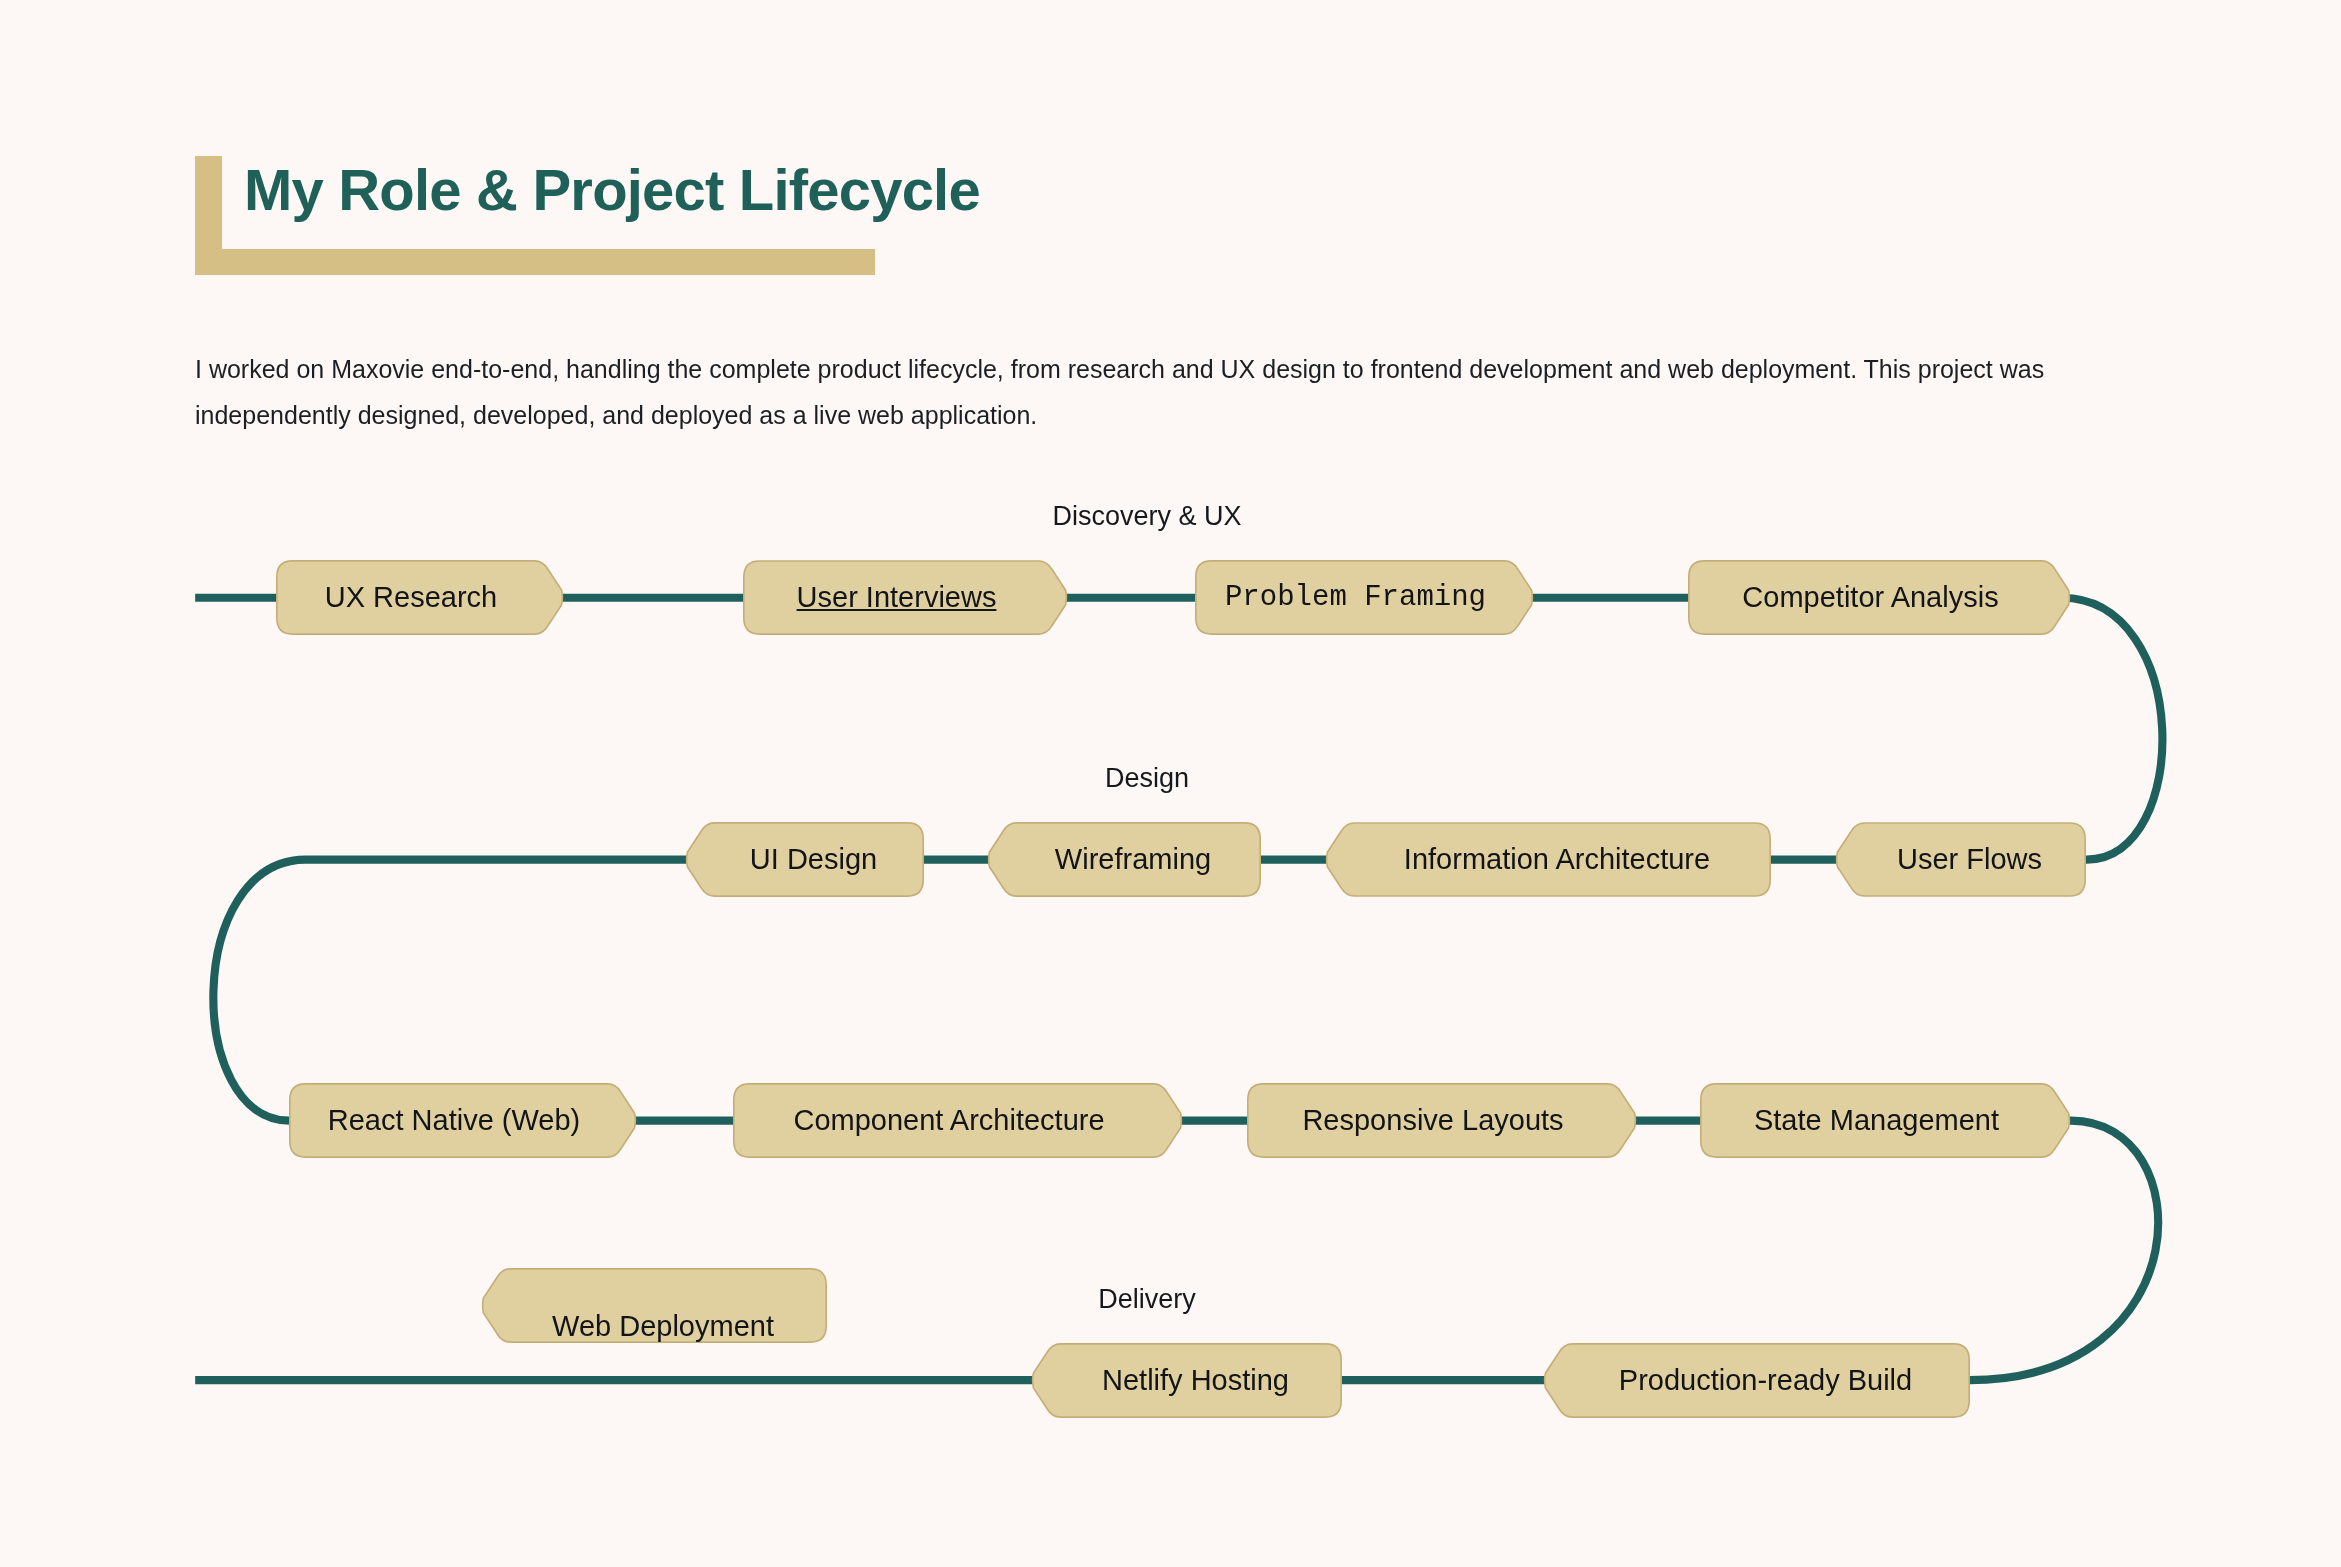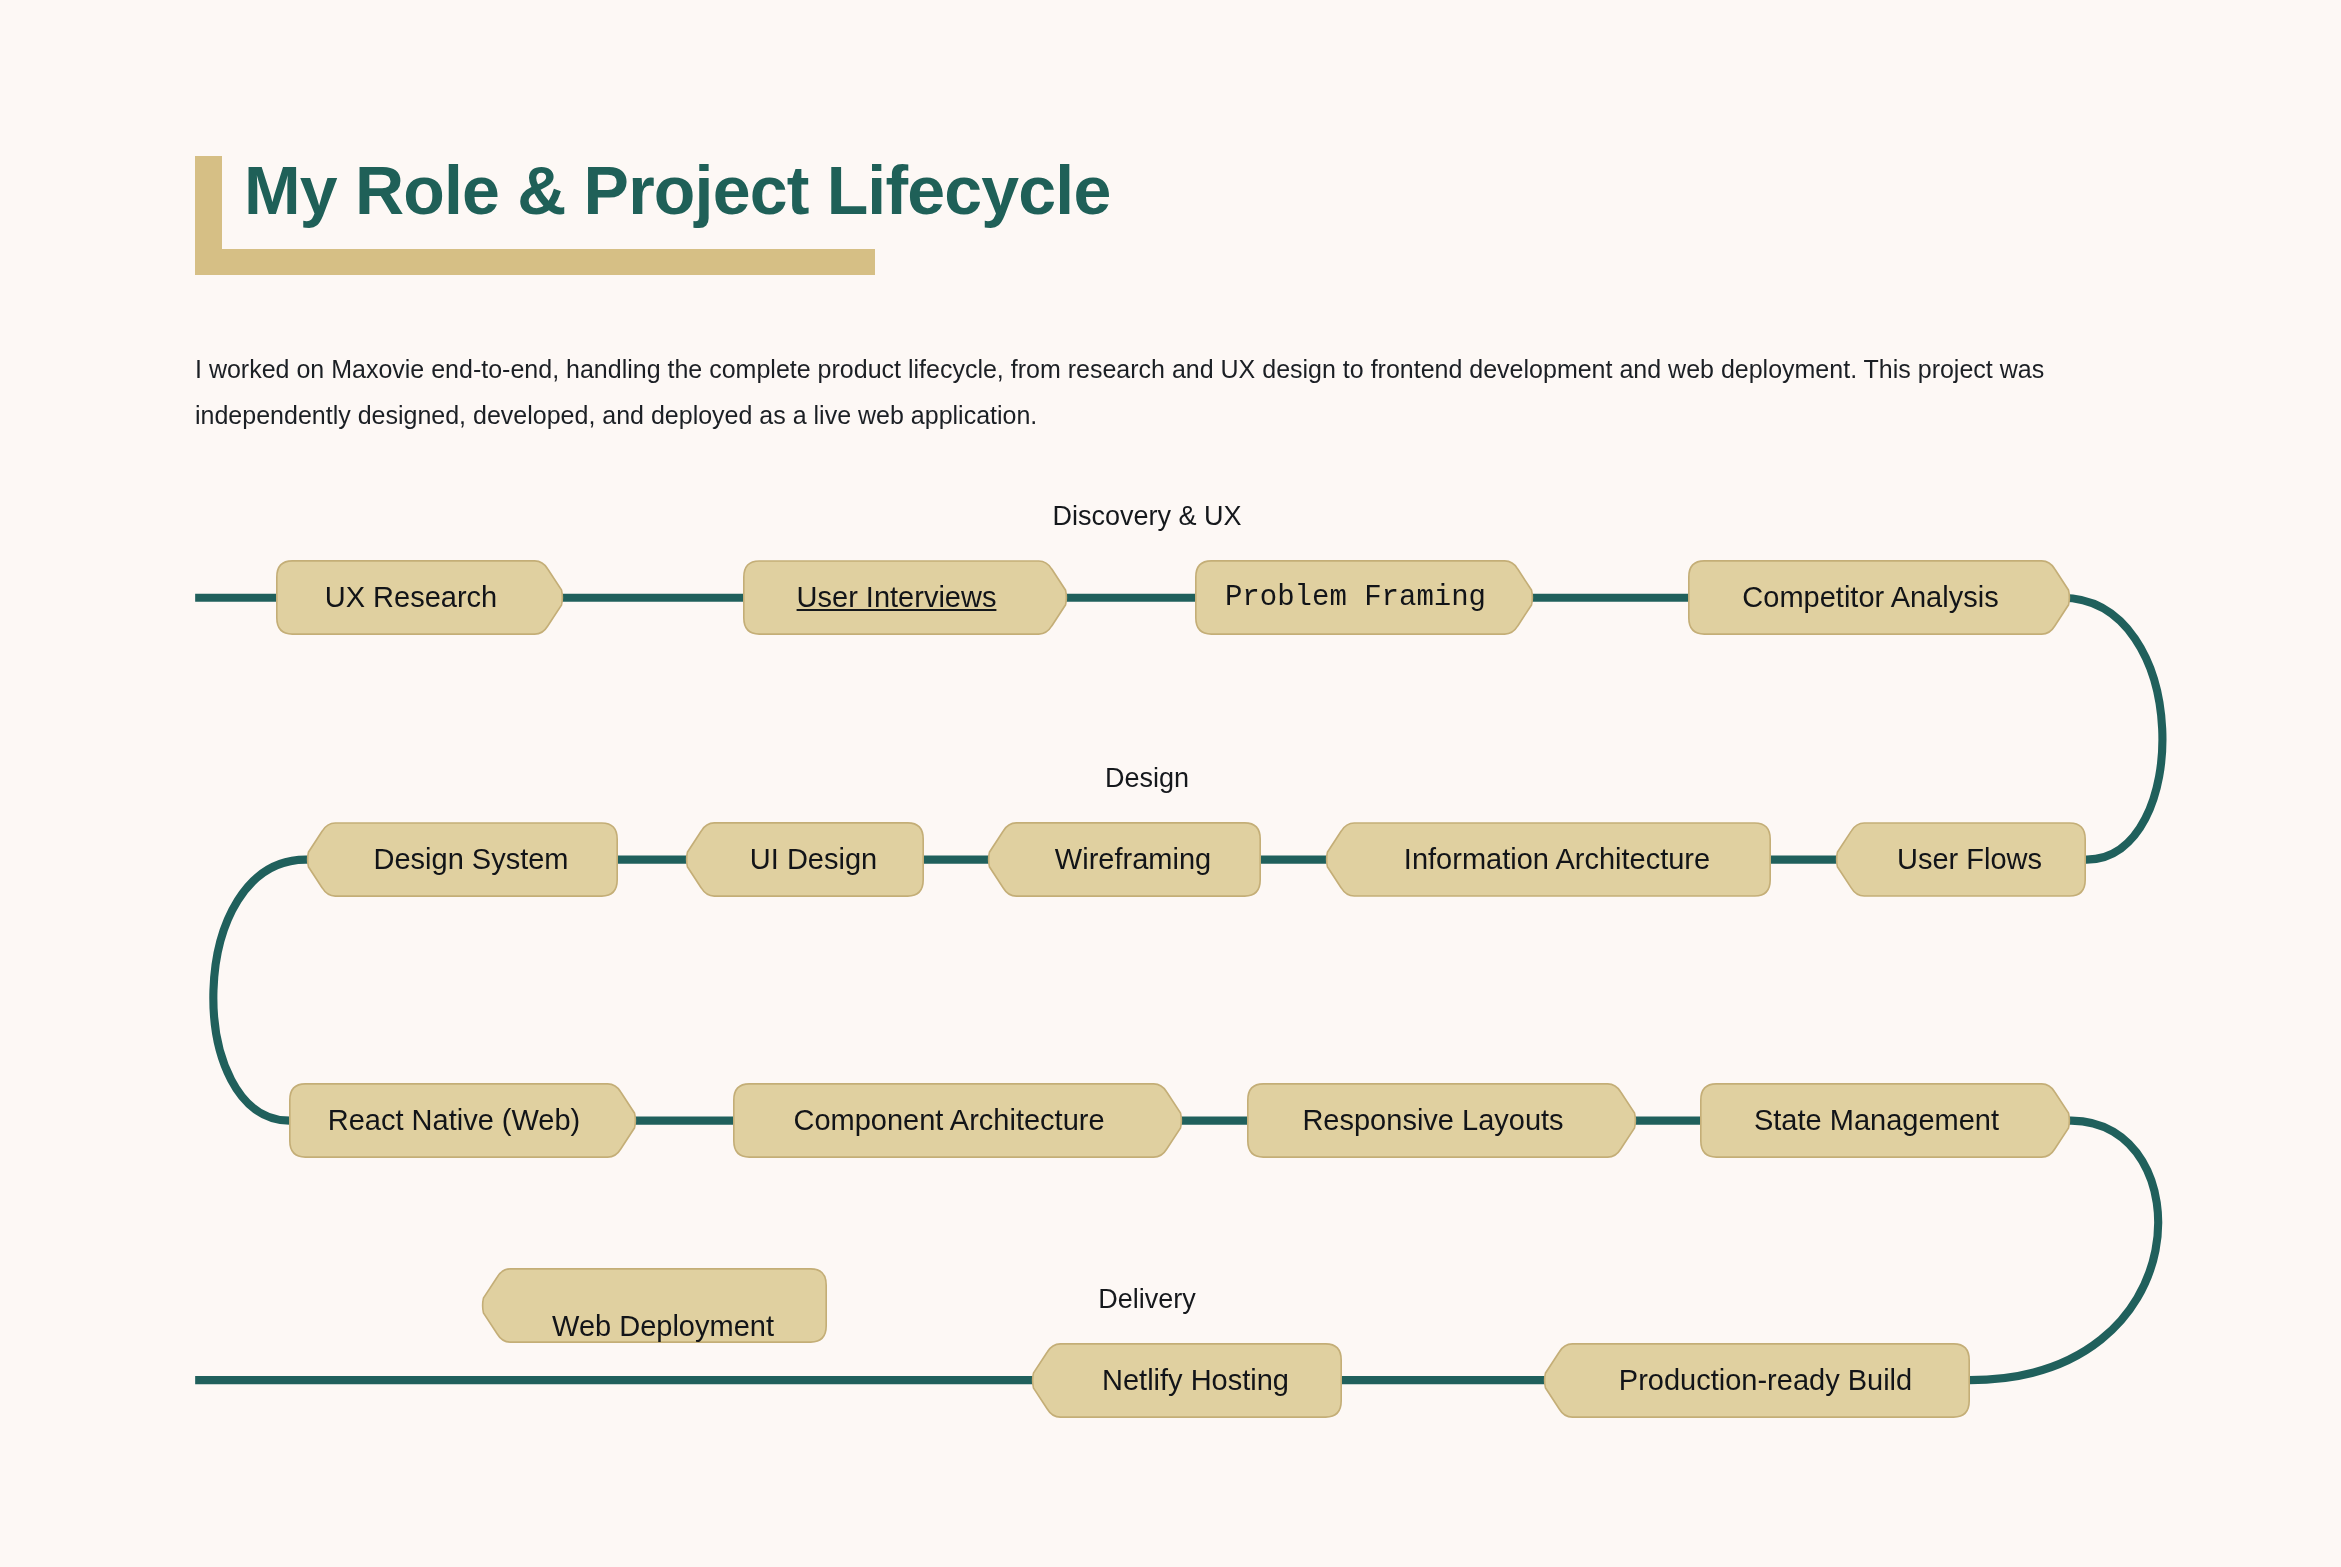--- a/index.html
+++ b/index.html
@@ -19,21 +19,21 @@
     color:var(--ink);
     overflow:hidden;
   }
   .canvas{position:relative;width:2342px;height:1568px;background:var(--bg);}
 
   
   .accent-v{position:absolute;left:195px;top:156px;width:27px;height:119px;background:var(--gold);}
   .accent-h{position:absolute;left:195px;top:249px;width:680px;height:26px;background:var(--gold);}
   .title{
     position:absolute;left:244px;top:151px;
-    font-size:68px;line-height:78px;font-weight:700;
+    font-size:58px;line-height:78px;font-weight:700;
     letter-spacing:-0.8px;color:var(--title);white-space:nowrap;
   }
 
   
   .intro{
     position:absolute;left:195px;top:346px;width:1968px;
     font-size:25px;line-height:46px;color:#1b1f24;
   }
 
   
@@ -100,26 +100,20 @@
       </svg>
       <span class="node-label">Problem Framing</span>
   </div>
   <div class="node dir-right" style="left:1688px;top:560px;width:383px;">
     <svg width="383" height="75" viewBox="0 0 471 92">
         <path d="M 20 1 L 435 1 Q 445 1 451 11 L 468 37 Q 470 46 468 55 L 451 81 Q 445 91 435 91 L 20 91 Q 1 91 1 71 L 1 21 Q 1 1 20 1 Z"></path>
       </svg>
       <span class="node-label">Competitor Analysis</span>
   </div>
 
-  <div class="node dir-left" style="left:306px;top:822px;width:312px;">
-    <svg width="312" height="75" viewBox="0 0 384 92">
-        <path d="M 20 1 L 348 1 Q 358 1 364 11 L 381 37 Q 383 46 381 55 L 364 81 Q 358 91 348 91 L 20 91 Q 1 91 1 71 L 1 21 Q 1 1 20 1 Z" transform="translate(384 0) scale(-1 1)"></path>
-      </svg>
-      <span class="node-label">Design System</span>
-  </div>
   <div class="node dir-left" style="left:685px;top:822px;width:239px;">
     <svg width="239" height="75" viewBox="0 0 294 92">
         <path d="M 20 1 L 258 1 Q 268 1 274 11 L 291 37 Q 293 46 291 55 L 274 81 Q 268 91 258 91 L 20 91 Q 1 91 1 71 L 1 21 Q 1 1 20 1 Z" transform="translate(294 0) scale(-1 1)"></path>
       </svg>
       <span class="node-label">UI Design</span>
   </div>
   <div class="node dir-left" style="left:987px;top:822px;width:274px;">
     <svg width="274" height="75" viewBox="0 0 337 92">
         <path d="M 20 1 L 301 1 Q 311 1 317 11 L 334 37 Q 336 46 334 55 L 317 81 Q 311 91 301 91 L 20 91 Q 1 91 1 71 L 1 21 Q 1 1 20 1 Z" transform="translate(337 0) scale(-1 1)"></path>
       </svg>

